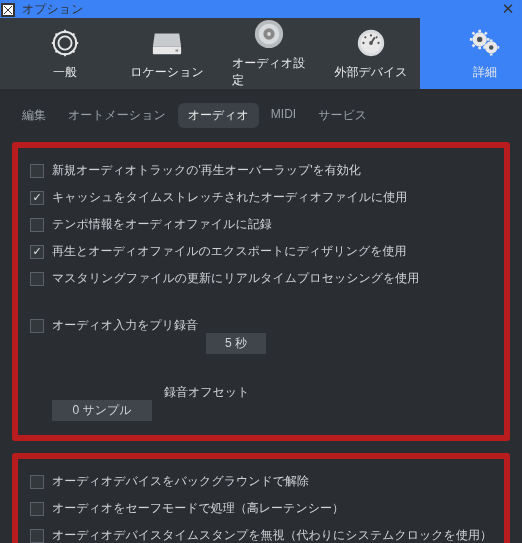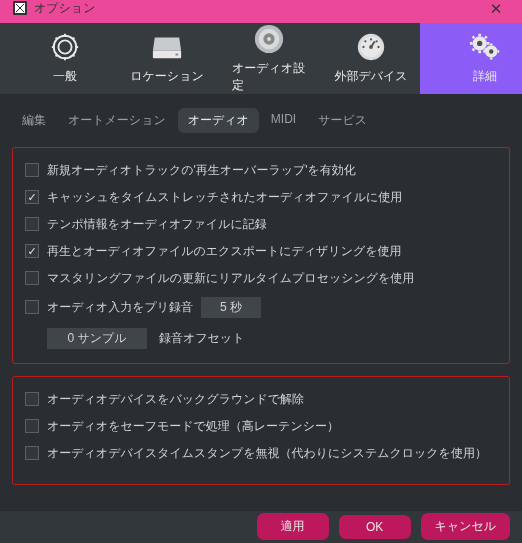--- a/index.html
+++ b/index.html
@@ -1,36 +1,36 @@
 <!DOCTYPE html>
 <html><head>
 <meta charset="utf-8">
 <style>
 * { margin: 0; padding: 0; box-sizing: border-box; font-family: "Yu Gothic UI", "Meiryo", sans-serif; }
 body { width: 522px; height: 543px; background: #fff; overflow: hidden; }
 .window { width: 100%; height: 100%; display: flex; flex-direction: column; background: #2a2e33; }
-.titlebar { height: 30px; background: #ec4899; display: flex; align-items: flex-start; padding: 0 12px; color: #333; font-size: 12px; }
+.titlebar { height: 30px; background: #3b82f6; display: flex; align-items: flex-end; padding: 0 0; color: #333; font-size: 12px; }
 .titlebar-icon { width: 16px; height: 16px; margin-right: 6px; display: flex; align-items: center; justify-content: center; }
 .titlebar-title { flex: 1; }
 .titlebar-close { width: 28px; text-align: center; font-size: 15px; color: #333; cursor: pointer; }
 .toolbar { height: 80px; background: #363b40; display: flex; }
 .tool-item { flex: 1; display: flex; flex-direction: column; align-items: center; justify-content: center; color: #e8e8e8; font-size: 12px; cursor: pointer; gap: 5px; padding-left: 28px; }
-.tool-item.active { background: #8b5cf6; margin-left: 12px; }
+.tool-item.active { background: #3b82f6; margin-left: 12px; }
 .tool-icon { width: 32px; height: 32px; display: flex; align-items: center; justify-content: center; }
 .content { flex: 1; background: #2a2e33; padding: 14px 12px; display: flex; flex-direction: column; }
 .tabs { display: flex; gap: 2px; margin-bottom: 14px; }
 .tab { padding: 4px 10px; font-size: 12px; color: #9aa0a6; cursor: pointer; }
 .tab.active { background: #3c4147; color: #e8e8e8; border-radius: 6px; }
-.group { border: 1px solid #b91c1c; border-radius: 3px; padding: 14px 12px; margin-bottom: 12px; }
+.group { border: 6px solid #b91c1c; border-radius: 3px; padding: 14px 12px; margin-bottom: 12px; }
 .check-row { display: flex; align-items: center; gap: 8px; font-size: 12px; color: #d0d3d7; margin-bottom: 10px; }
 .check-row:last-child { margin-bottom: 8px; }
 .checkbox { width: 14px; height: 14px; border: 1px solid #5a6068; background: #33383d; display: flex; align-items: center; justify-content: center; cursor: pointer; flex-shrink: 0; }
 .checkbox.checked::after { content: "✓"; color: #e8e8e8; font-size: 11px; line-height: 1; }
 .inline-row { display: flex; align-items: center; gap: 8px; font-size: 12px; color: #d0d3d7; margin-bottom: 10px; }
-.value-box { background: #40454b; padding: 2px 14px; color: #d0d3d7; font-size: 12px; min-width: 60px; text-align: center; }
+.value-box { background: #40454b; padding: 2px 14px; color: #d0d3d7; font-size: 12px; min-width: 60px; text-align: center; margin-top: 36px; }
 .sample-row { display: flex; align-items: center; gap: 12px; font-size: 12px; color: #d0d3d7; padding-left: 22px; }
 .footer { height: 42px; background: #32373c; display: flex; align-items: center; justify-content: flex-end; gap: 10px; padding: 0 12px; }
 .btn { min-width: 72px; padding: 5px 14px; background: #be185d; color: #e8e8e8; font-size: 12px; text-align: center; cursor: pointer; border-radius: 7px; }
 </style>
 </head>
 <body>
 
 <div class="window">
   <div class="titlebar">
     <span class="titlebar-icon">

